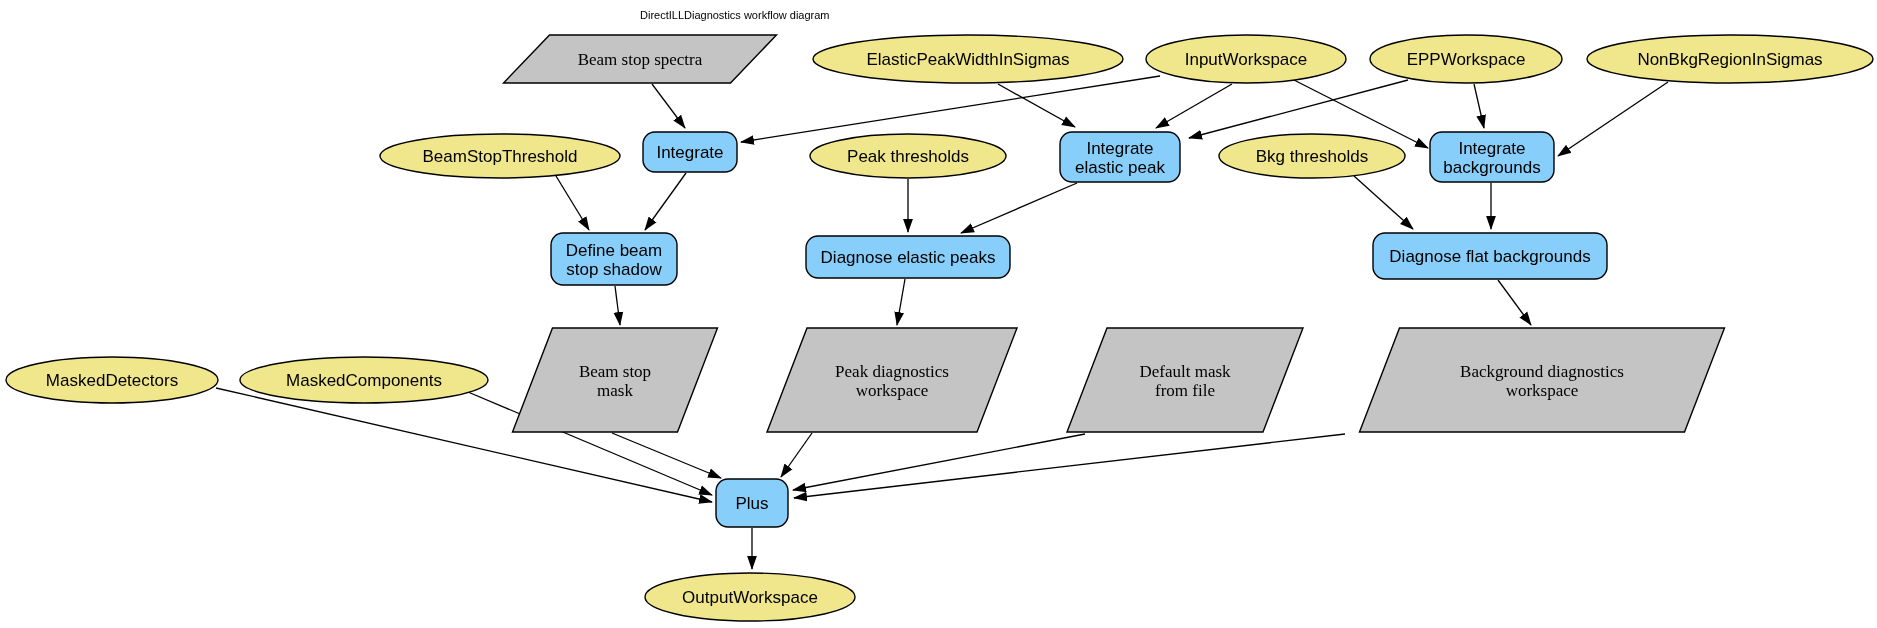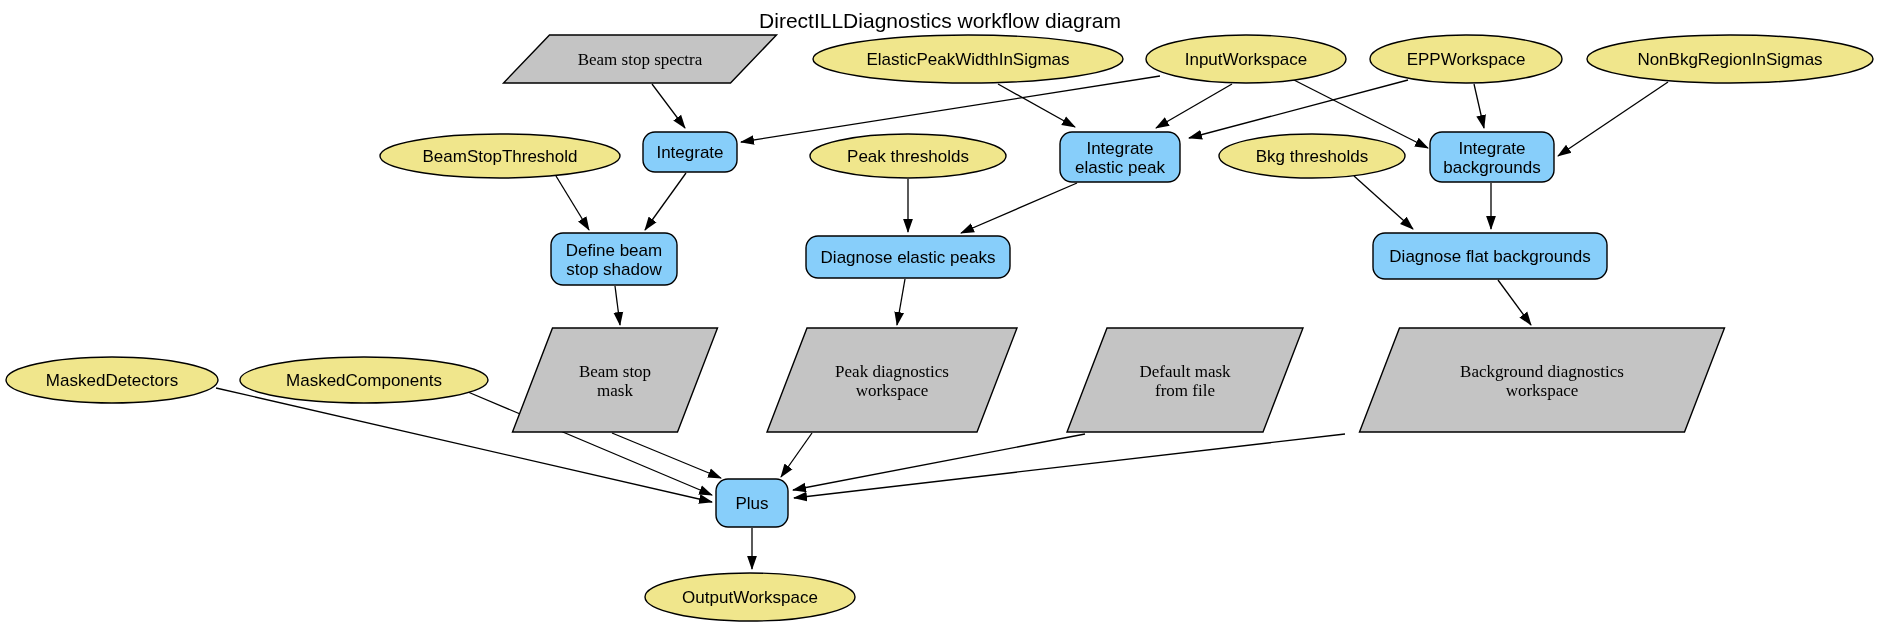--- a/index.html
+++ b/index.html
@@ -1,19 +1,19 @@
 <!DOCTYPE html>
 <html><head>
 <meta charset="utf-8">
 <style>
   html,body{margin:0;padding:0;background:#ffffff;}
   .stage{position:relative;width:1877px;height:628px;background:#ffffff;overflow:hidden;
          font-family:"Liberation Sans",sans-serif;}
-  .diagram-title{position:absolute;left:640px;top:9px;width:600px;text-align:center;
-                 font-size:21px;color:#000;}
+  .diagram-title{position:absolute;left:640px;top:9px;width:600px;
+                 font-size:11px;color:#000;}
   svg{position:absolute;left:0;top:0;}
   text{font-size:17px;fill:#000;}
 </style>
 </head>
 <body>
 
 <div class="stage">
   <div class="diagram-title">DirectILLDiagnostics workflow diagram</div>
   <svg id="diagram-svg" width="1877" height="628" viewBox="0 0 1877 628">
     <defs>

